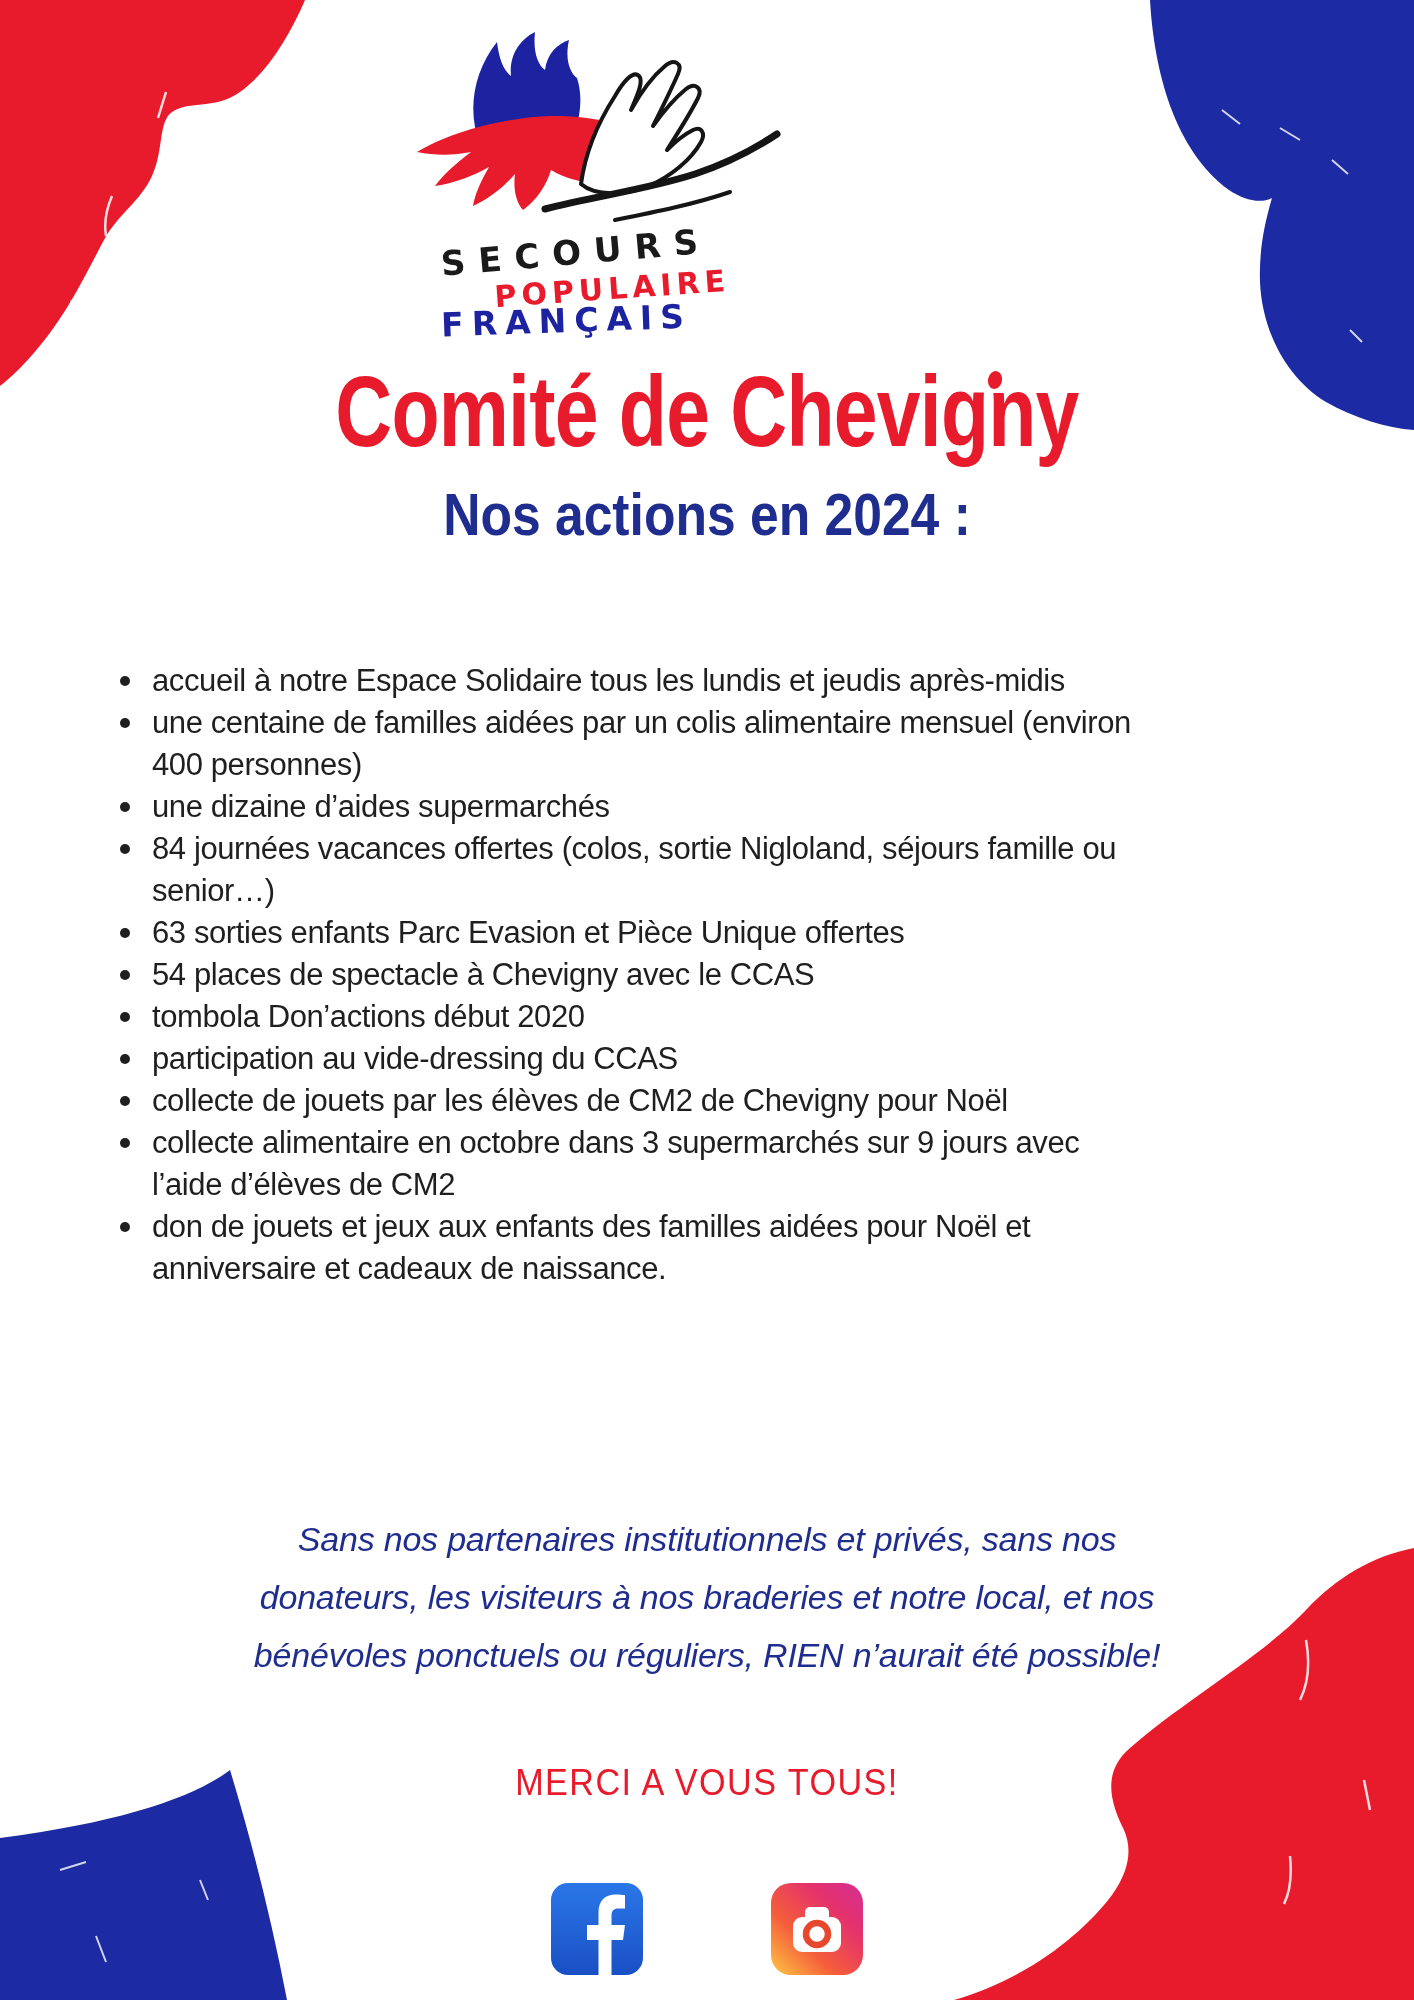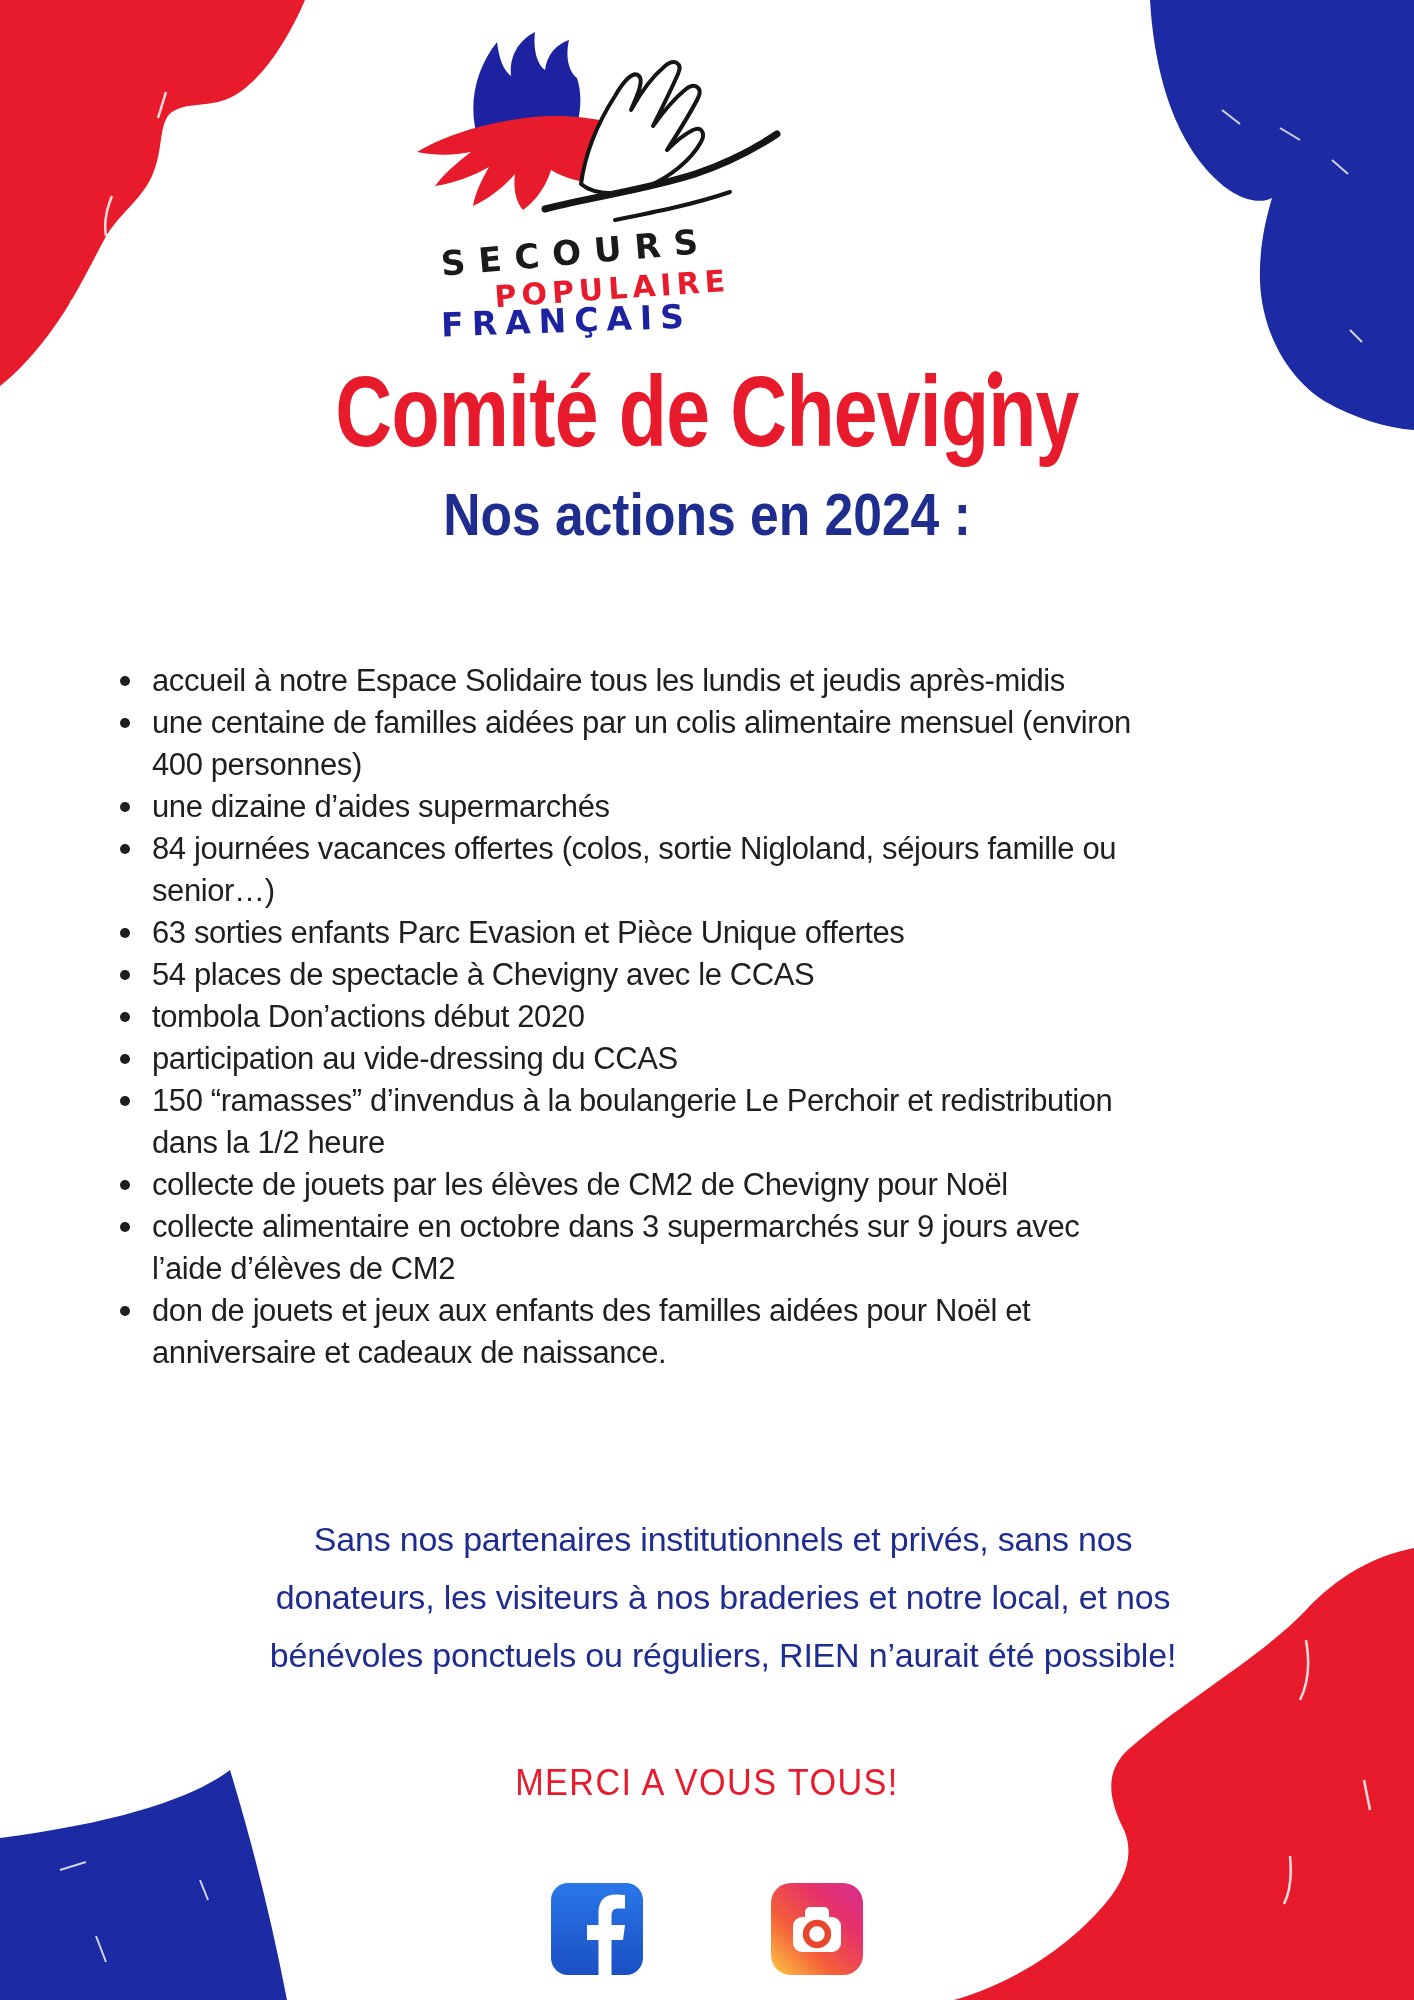--- a/index.html
+++ b/index.html
@@ -41,23 +41,23 @@
   }
   .actions li{
     position:relative;padding-left:40px;color:var(--ink);
     font-size:31px;line-height:42px;letter-spacing:-0.4px;white-space:pre-wrap;
   }
   .actions li::before{
     content:"";position:absolute;left:8px;top:16px;width:10px;height:10px;
     border-radius:50%;background:var(--ink);
   }
   .partners{
-    position:absolute;top:1510px;left:98px;width:1250px;margin:0;text-align:center;
+    position:absolute;top:1510px;left:82px;width:1250px;margin:0;text-align:center;
     color:var(--navy-text);font-size:34px;line-height:58px;letter-spacing:-0.2px;
-    white-space:pre-wrap;font-weight:400;
+    white-space:pre-wrap;font-weight:400;font-style:italic;
   }
   .merci{
     position:absolute;top:1762px;left:0;width:100%;margin:0;text-align:center;
     color:var(--red);font-size:36px;font-weight:500;letter-spacing:1.5px;transform:scaleX(.95);
   }
   .social{
     position:absolute;top:1883px;left:0;width:100%;
     display:flex;justify-content:center;gap:128px;
   }
   .social a{display:block;width:92px;height:92px;text-decoration:none;cursor:pointer;}
@@ -116,22 +116,20 @@
     <li>accueil à notre Espace Solidaire tous les lundis et jeudis après-midis</li>
     <li>une centaine de familles aidées par un colis alimentaire mensuel (environ
 400 personnes)</li>
     <li>une dizaine d’aides supermarchés</li>
     <li>84 journées vacances offertes (colos, sortie Nigloland, séjours famille ou
 senior…)</li>
     <li>63 sorties enfants Parc Evasion et Pièce Unique offertes</li>
     <li>54 places de spectacle à Chevigny avec le CCAS</li>
     <li>tombola Don’actions début 2020</li>
     <li>participation au vide-dressing du CCAS</li>
-    <li>150 “ramasses” d’invendus à la boulangerie Le Perchoir et redistribution
-dans la 1/2 heure</li>
     <li>collecte de jouets par les élèves de CM2 de Chevigny pour Noël</li>
     <li>collecte alimentaire en octobre dans 3 supermarchés sur 9 jours avec
 l’aide d’élèves de CM2</li>
     <li>don de jouets et jeux aux enfants des familles aidées pour Noël et
 anniversaire et cadeaux de naissance.</li>
   </ul>
 
   <p class="partners">Sans nos partenaires institutionnels et privés, sans nos
 donateurs, les visiteurs à nos braderies et notre local, et nos
 bénévoles ponctuels ou réguliers, RIEN n’aurait été possible!</p>

